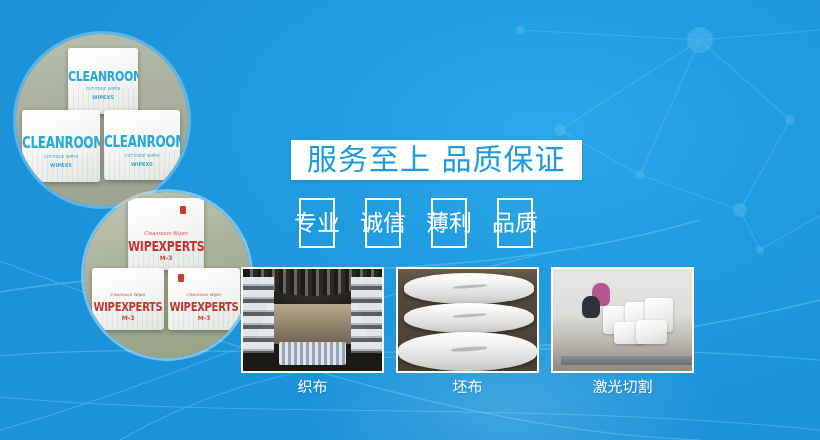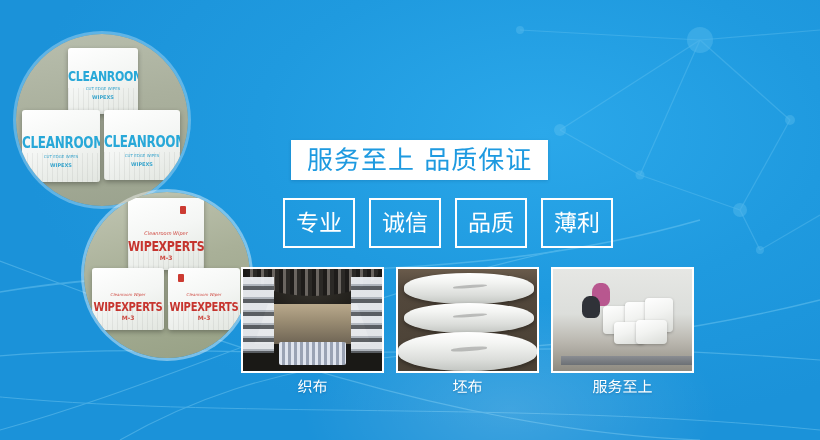--- a/index.html
+++ b/index.html
@@ -151,48 +151,49 @@
     left: 291px;
     top: 140px;
     height: 40px;
     padding: 0 16px;
     background: #ffffff;
     display: flex;
     align-items: center;
     box-shadow: 0 1px 3px rgba(0,50,95,0.18);
   }
   .slogan-bar .slogan-text {
-    font-size: 26px;
+    font-size: 30px;
     line-height: 1;
     color: #1e9ae0;
     letter-spacing: 1px;
     white-space: nowrap;
   }
 
   
   .keywords {
     position: absolute;
     left: 283px;
     top: 198px;
     display: flex;
     gap: 14px;
   }
   .keyword-box {
-    width: 72px;
+    width: 36px;
     height: 50px;
     border: 2px solid #ffffff;
     display: flex;
     align-items: center;
     justify-content: center;
     color: #ffffff;
     font-size: 23px;
     line-height: 1;
     letter-spacing: 0px;
     white-space: nowrap;
     box-sizing: border-box;
+    margin-left: 16px;
   }
 
   
   .photo-strip {
     position: absolute;
     left: 241px;
     top: 267px;
     display: flex;
     gap: 12px;
   }
@@ -453,22 +454,22 @@
   </div>
 
 
   <div class="slogan-bar">
     <span class="slogan-text">服务至上 品质保证</span>
   </div>
 
   <div class="keywords">
     <div class="keyword-box">专业</div>
     <div class="keyword-box">诚信</div>
+    <div class="keyword-box">薄利</div>
     <div class="keyword-box">品质</div>
-    <div class="keyword-box">薄利</div>
   </div>
 
   <div class="photo-strip">
 
     <div class="photo-cell">
       <div class="photo-frame">
         <div class="photo-img img-knit">
           <div class="knit-top"></div>
           <div class="knit-spools-l"></div>
           <div class="knit-spools-r"></div>
@@ -496,18 +497,18 @@
           <div class="worker" style="left:21%; top:26%; width:13%; height:22%; background:#2f3238;"></div>
 
           <div class="bale" style="left:36%; top:36%; width:20%; height:28%;"></div>
           <div class="bale" style="left:52%; top:32%; width:20%; height:32%;"></div>
           <div class="bale" style="left:66%; top:28%; width:20%; height:34%;"></div>
           <div class="bale" style="left:44%; top:52%; width:22%; height:22%;"></div>
           <div class="bale" style="left:60%; top:50%; width:22%; height:24%;"></div>
           <div class="pack-table"></div>
         </div>
       </div>
-      <div class="photo-caption">服务至上</div>
+      <div class="photo-caption">激光切割</div>
     </div>
 
   </div>
 
 </div>
 
 </body></html>

